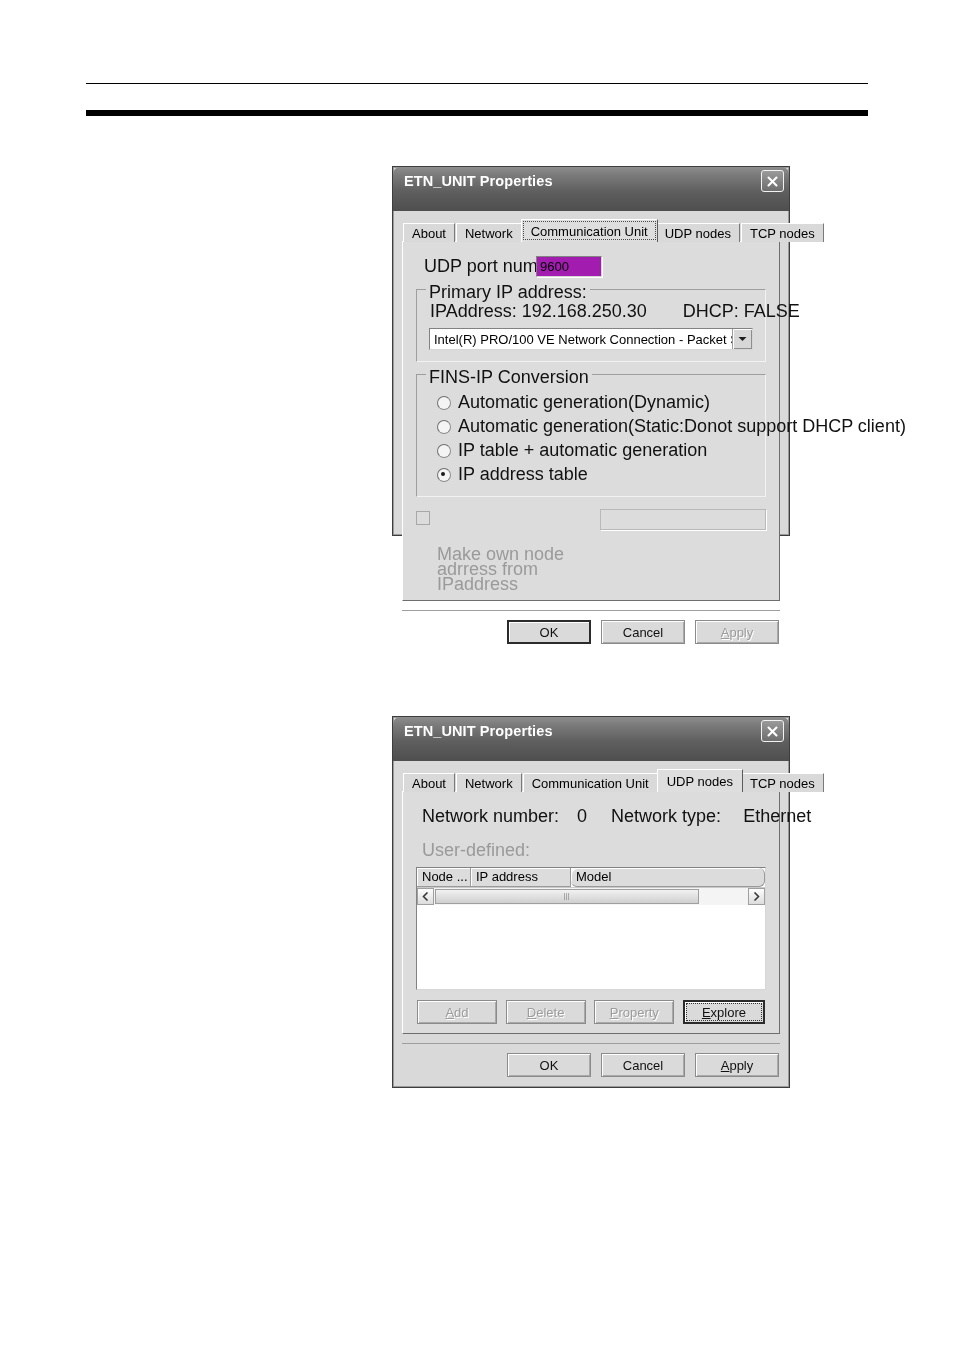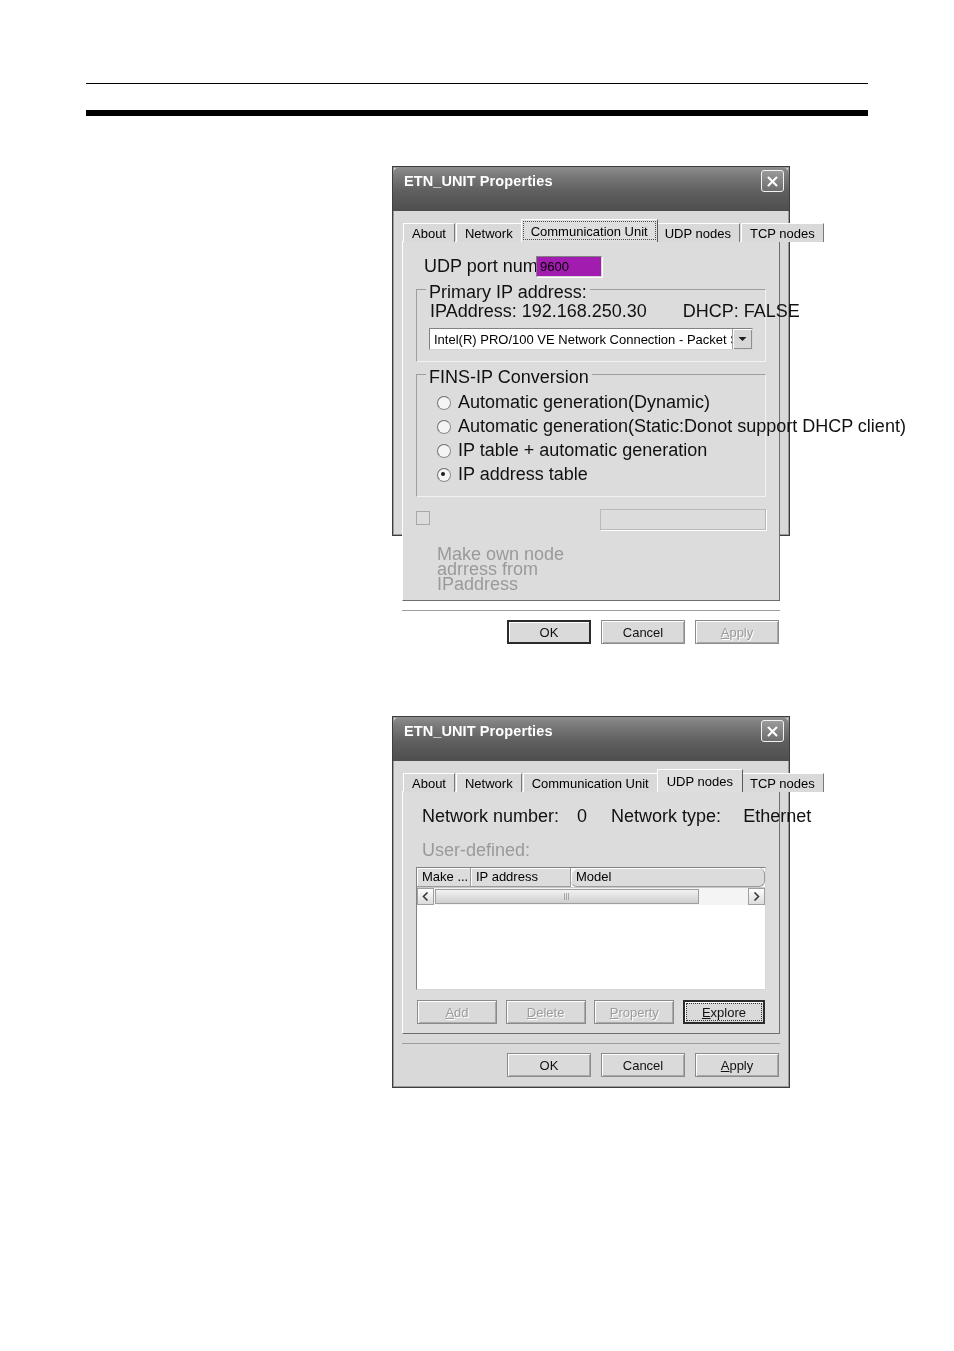--- a/index.html
+++ b/index.html
@@ -435,21 +435,21 @@
         <span class="lbl">Network number:</span>
         <span class="lbl" style="margin-left:18px;">0</span>
         <span class="lbl" style="margin-left:24px;">Network type:</span>
         <span class="lbl" style="margin-left:22px;">Ethernet</span>
       </div>
 
       <div class="lbl dim" style="margin:13px 0 6px 6px;">User-defined:</div>
 
       <div class="listview">
         <div class="lv-header">
-          <div class="lv-th" style="width:54px;">Make ...</div>
+          <div class="lv-th" style="width:54px;">Node ...</div>
           <div class="lv-th" style="width:100px;">IP address</div>
           <div class="lv-th" style="flex:1;border-radius:6px;">Model</div>
         </div>
         <div class="scrollbar">
           <div class="sb-btn">
             <svg width="7" height="9" viewBox="0 0 7 9">
                 <path d="M5.5 0.5 L1.5 4.5 L5.5 8.5" fill="none" stroke="#3a3a3a" stroke-width="1.6"></path>
               </svg>
           </div>
           <div class="sb-track">

